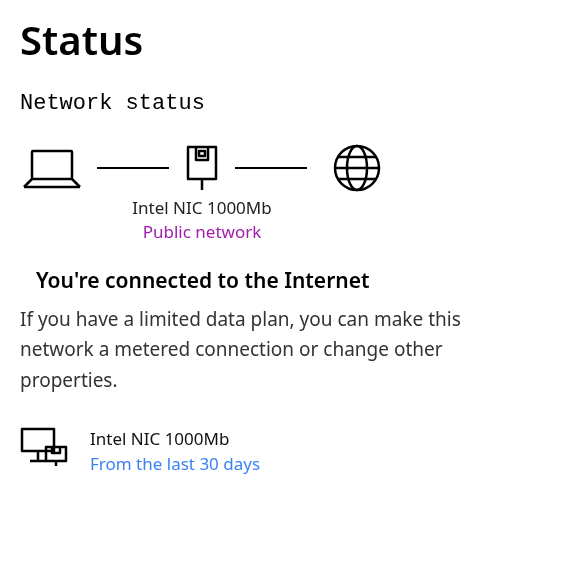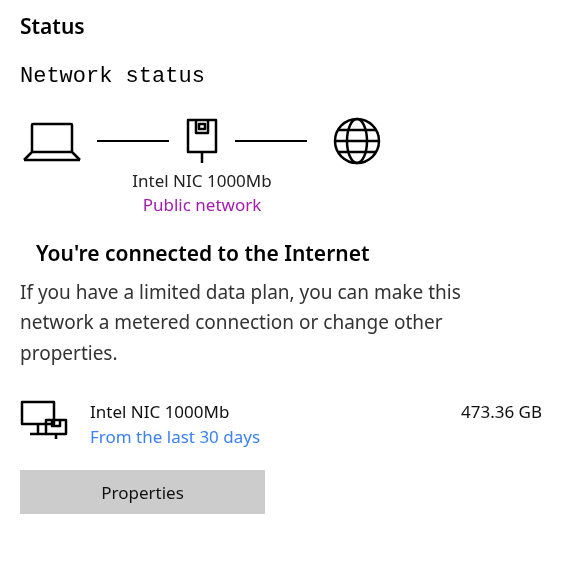--- a/index.html
+++ b/index.html
@@ -5,21 +5,21 @@
   * { box-sizing: border-box; }
   body {
     margin: 0;
     padding: 12px 20px;
     font-family: "Segoe UI", system-ui, sans-serif;
     color: #000;
     background: #fff;
     width: 562px;
   }
   h1.page-title {
-    font-size: 21px;
+    font-size: 40px;
     font-weight: 600;
     margin: 0 0 24px 0;
   }
   h2.section-title {
     font-size: 22px;
     font-weight: 400;
     margin: 0 0 28px 0;
     font-family: Liberation Mono, monospace;
   }
   .diagram {
@@ -162,18 +162,16 @@
       <path d="M32 20 V26 H40 V20"></path>
       <path d="M36 34 V39"></path>
       <path d="M18 24 V34"></path>
       <path d="M10 34 H26"></path>
     </svg>
   </span>
   <div class="adapter-center">
     <div class="adapter-name">Intel NIC 1000Mb</div>
     <div class="adapter-period">From the last 30 days</div>
   </div>
-  <div class="adapter-usage">473.36 GB</div>
 </div>
 
 <div class="buttons">
-  <button class="btn btn-properties">Properties</button>
 </div>
 
 </body></html>

